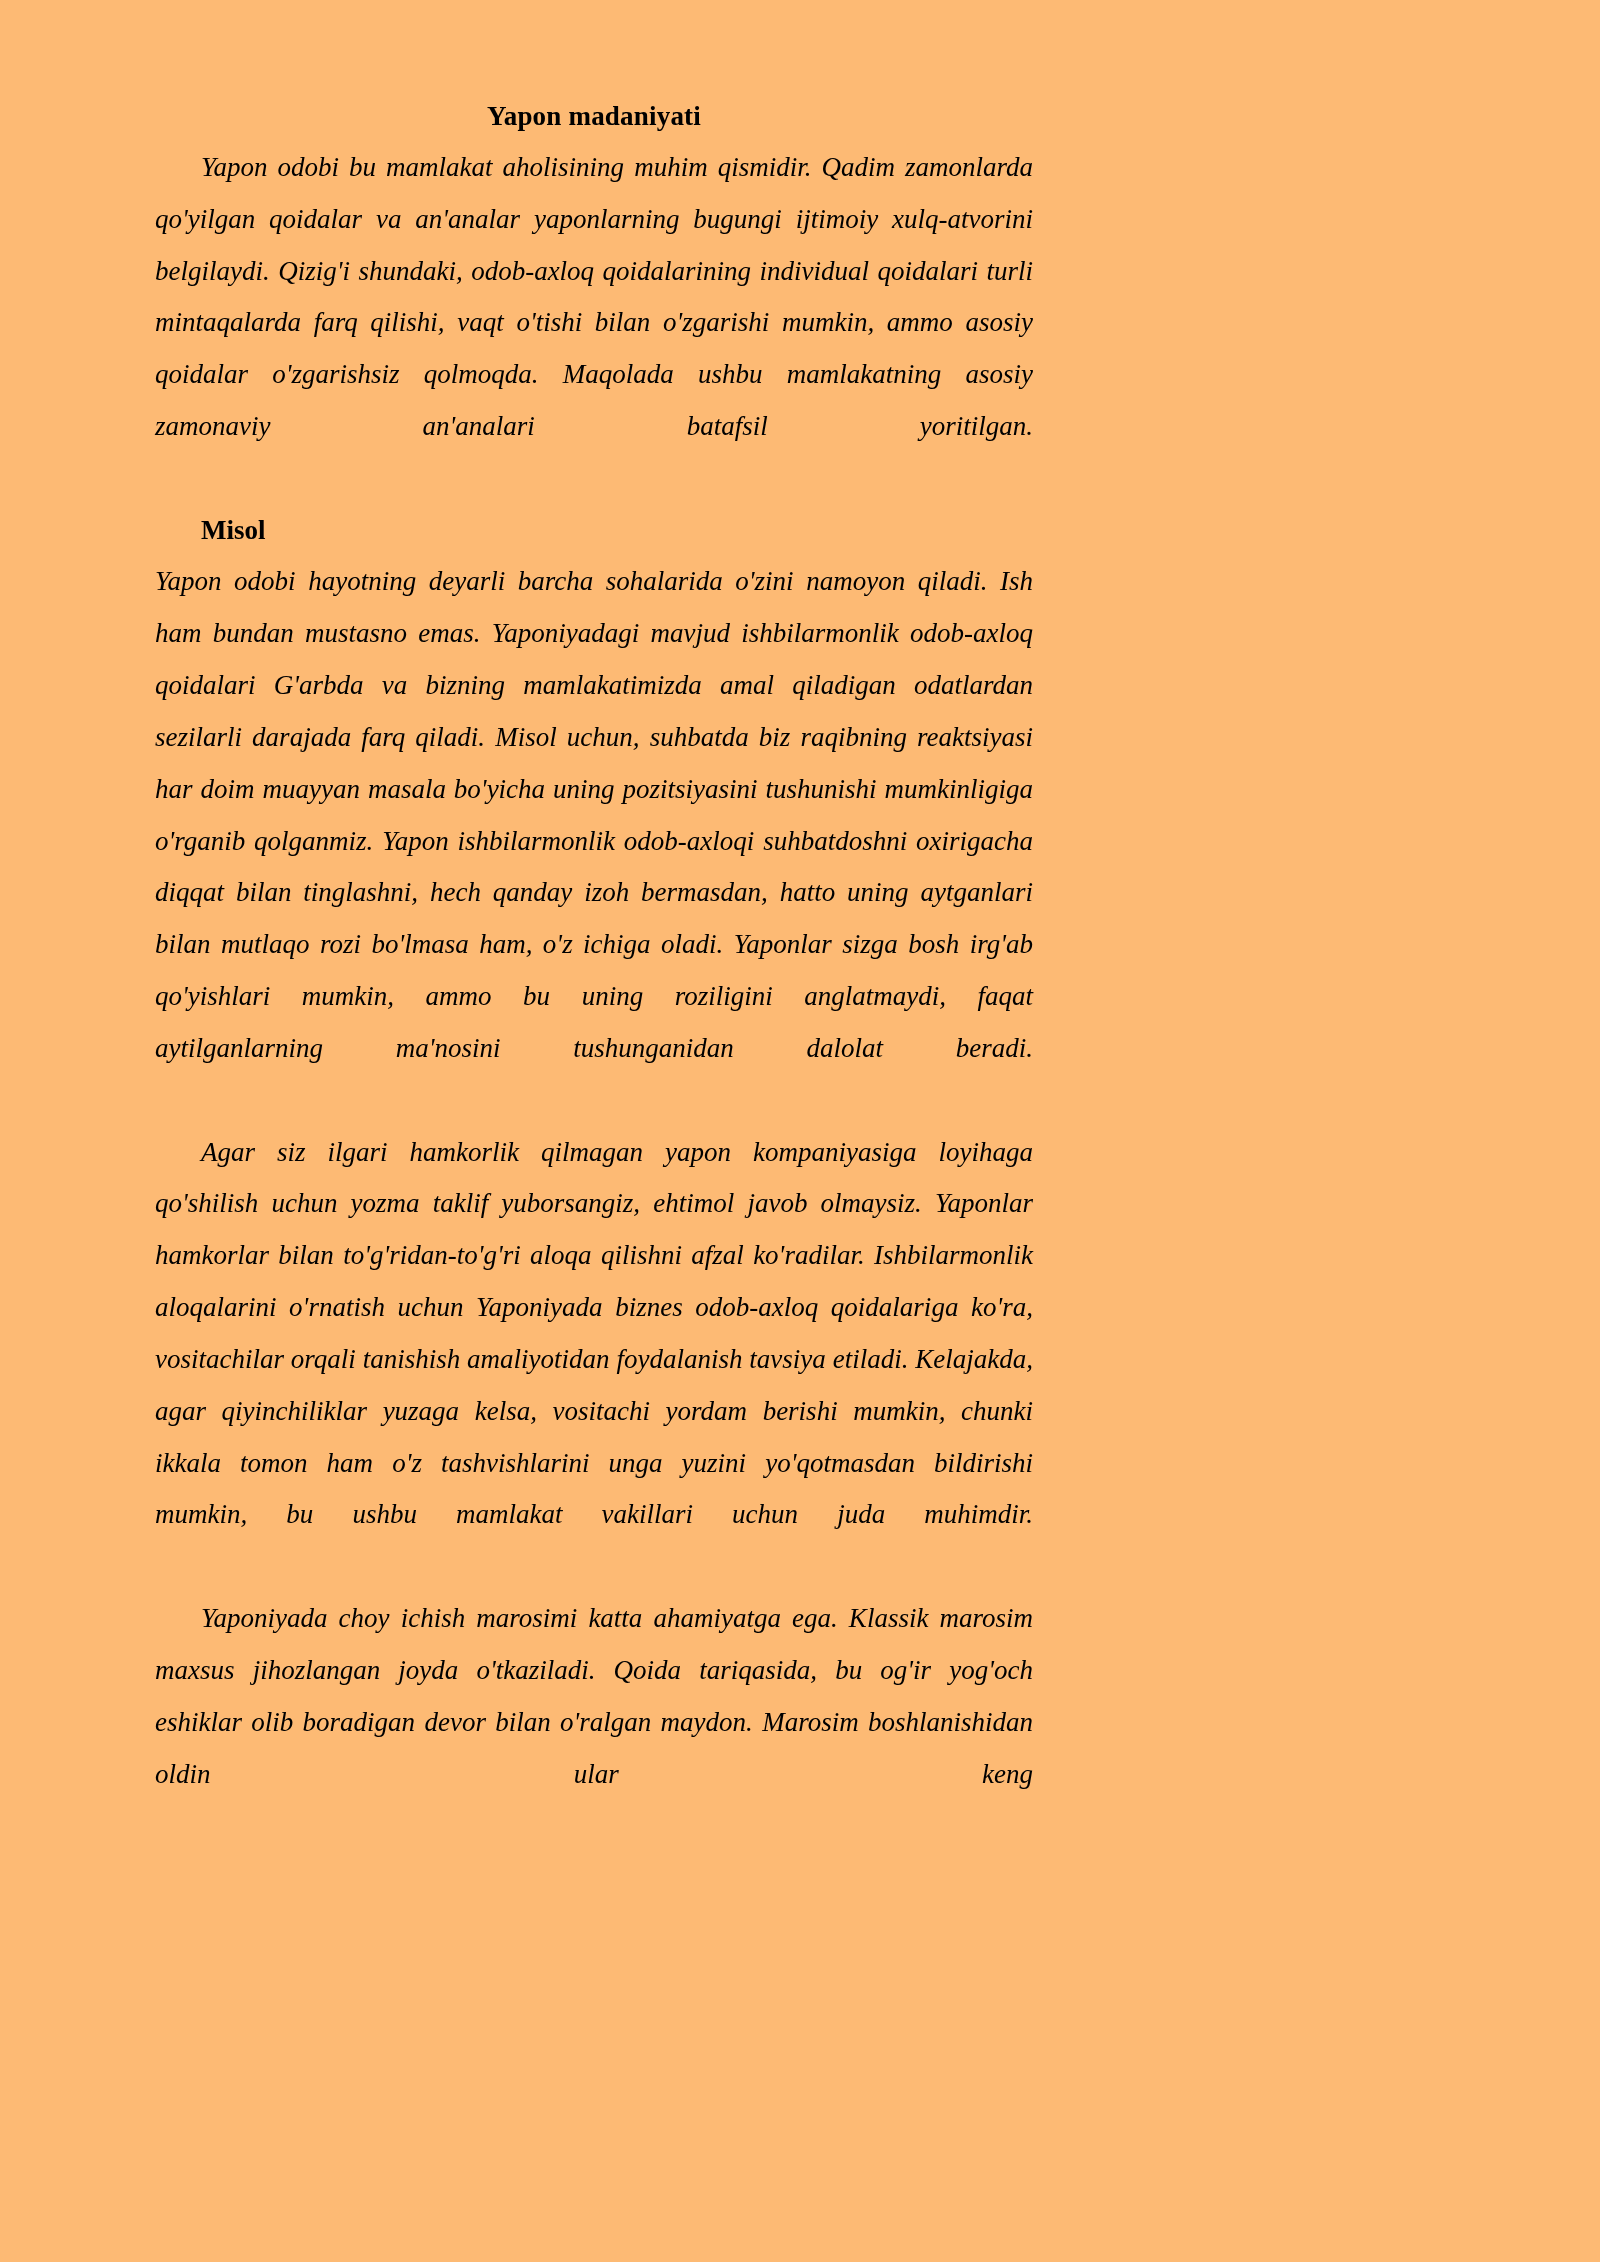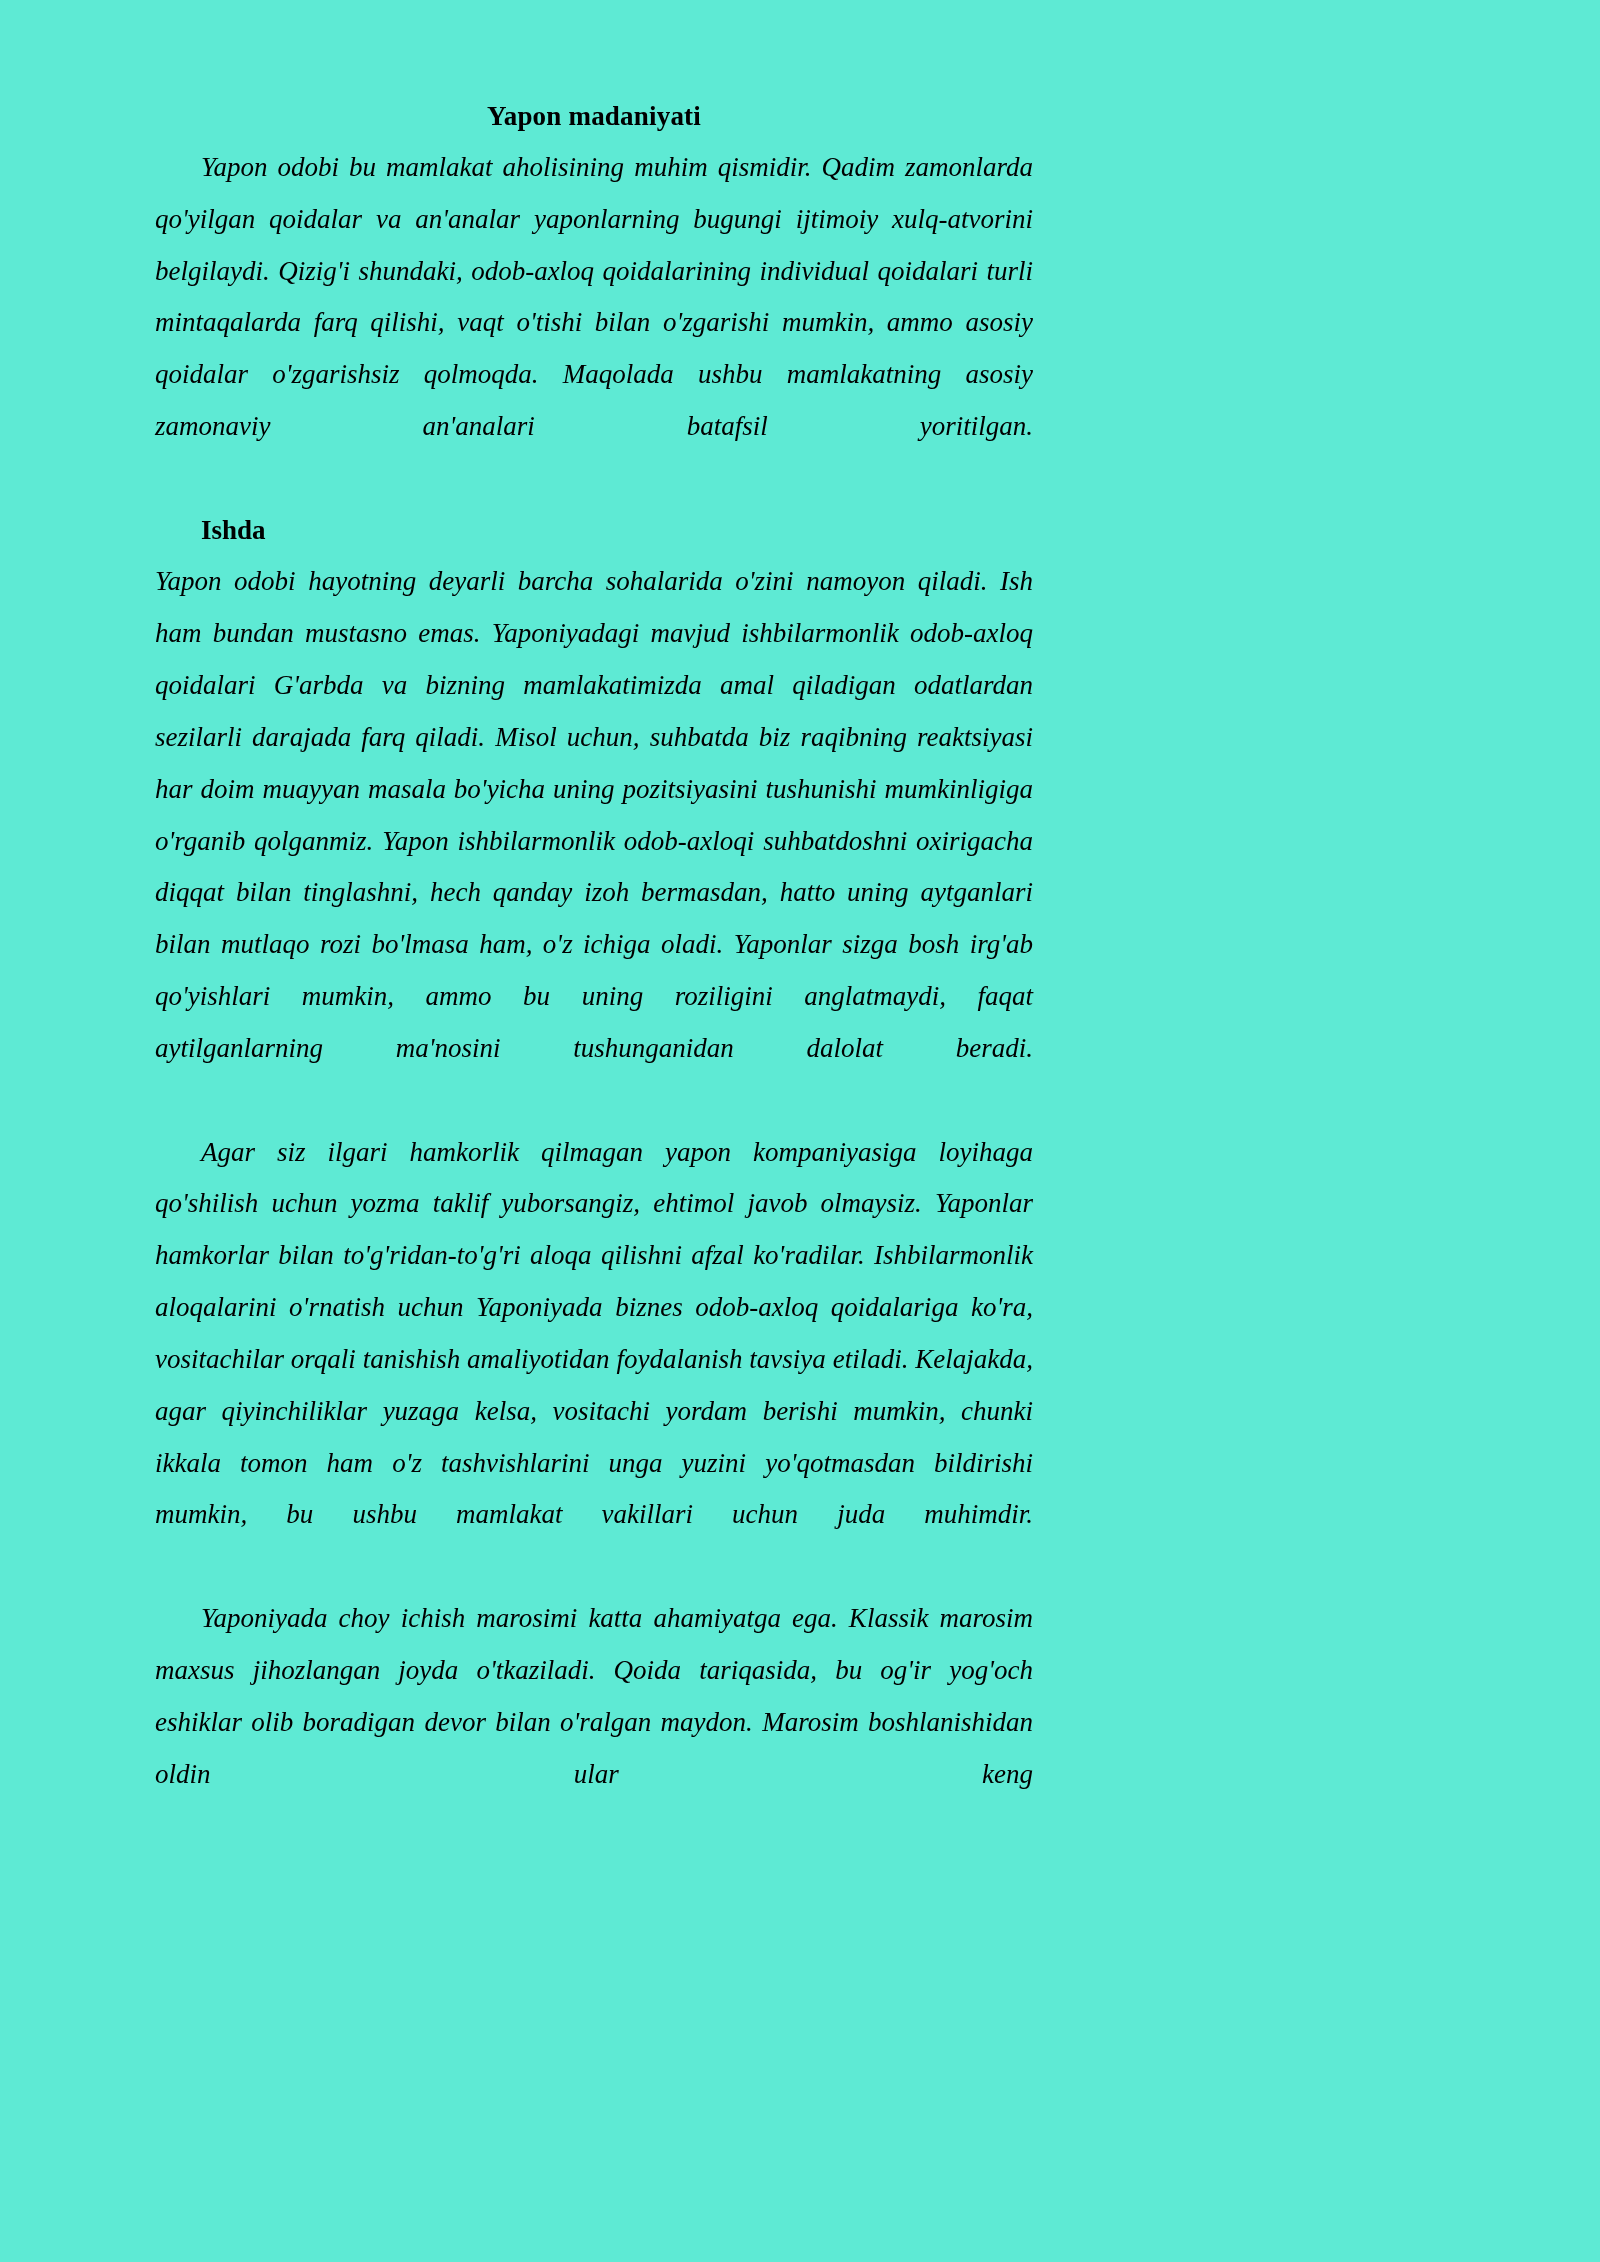--- a/index.html
+++ b/index.html
@@ -8,21 +8,21 @@
     background: #ffffff;
   }
   body {
     font-family: "Liberation Serif", "DejaVu Serif", serif;
     color: #000000;
   }
   .page {
     position: relative;
     width: 1600px;
     height: 2262px;
-    background: #5eead4;
+    background: #fdba74;
     box-sizing: border-box;
     overflow: hidden;
   }
   .content {
     position: absolute;
     left: 155px;
     top: 96px;
     width: 878px;
   }
   .doc-title {
@@ -64,21 +64,21 @@
 </head>
 <body>
 
 <div class="page">
   <div class="content">
 
     <div class="doc-title">Yapon madaniyati</div>
 
     <p class="para indent">Yapon odobi bu mamlakat aholisining muhim qismidir. Qadim zamonlarda qo'yilgan qoidalar va an'analar yaponlarning bugungi ijtimoiy xulq-atvorini belgilaydi. Qizig'i shundaki, odob-axloq qoidalarining individual qoidalari turli mintaqalarda farq qilishi, vaqt o'tishi bilan o'zgarishi mumkin, ammo asosiy qoidalar o'zgarishsiz qolmoqda. Maqolada ushbu mamlakatning asosiy zamonaviy an'analari batafsil yoritilgan.</p>
 
-    <div class="heading">Ishda</div>
+    <div class="heading">Misol</div>
 
     <p class="para">Yapon odobi hayotning deyarli barcha sohalarida o'zini namoyon qiladi. Ish ham bundan mustasno emas. Yaponiyadagi mavjud ishbilarmonlik odob-axloq qoidalari G'arbda va bizning mamlakatimizda amal qiladigan odatlardan sezilarli darajada farq qiladi. Misol uchun, suhbatda biz raqibning reaktsiyasi har doim muayyan masala bo'yicha uning pozitsiyasini tushunishi mumkinligiga o'rganib qolganmiz. Yapon ishbilarmonlik odob-axloqi suhbatdoshni oxirigacha diqqat bilan tinglashni, hech qanday izoh bermasdan, hatto uning aytganlari bilan mutlaqo rozi bo'lmasa ham, o'z ichiga oladi. Yaponlar sizga bosh irg'ab qo'yishlari mumkin, ammo bu uning roziligini anglatmaydi, faqat aytilganlarning ma'nosini tushunganidan dalolat beradi.</p>
 
     <p class="para indent">Agar siz ilgari hamkorlik qilmagan yapon kompaniyasiga loyihaga qo'shilish uchun yozma taklif yuborsangiz, ehtimol javob olmaysiz. Yaponlar hamkorlar bilan to'g'ridan-to'g'ri aloqa qilishni afzal ko'radilar. Ishbilarmonlik aloqalarini o'rnatish uchun Yaponiyada biznes odob-axloq qoidalariga ko'ra, vositachilar orqali tanishish amaliyotidan foydalanish tavsiya etiladi. Kelajakda, agar qiyinchiliklar yuzaga kelsa, vositachi yordam berishi mumkin, chunki ikkala tomon ham o'z tashvishlarini unga yuzini yo'qotmasdan bildirishi mumkin, bu ushbu mamlakat vakillari uchun juda muhimdir.</p>
 
 
     <p class="para indent">Yaponiyada choy ichish marosimi katta ahamiyatga ega. Klassik marosim maxsus jihozlangan joyda o'tkaziladi. Qoida tariqasida, bu og'ir yog'och eshiklar olib boradigan devor bilan o'ralgan maydon. Marosim boshlanishidan oldin ular keng</p>
 
   </div>
 </div>

